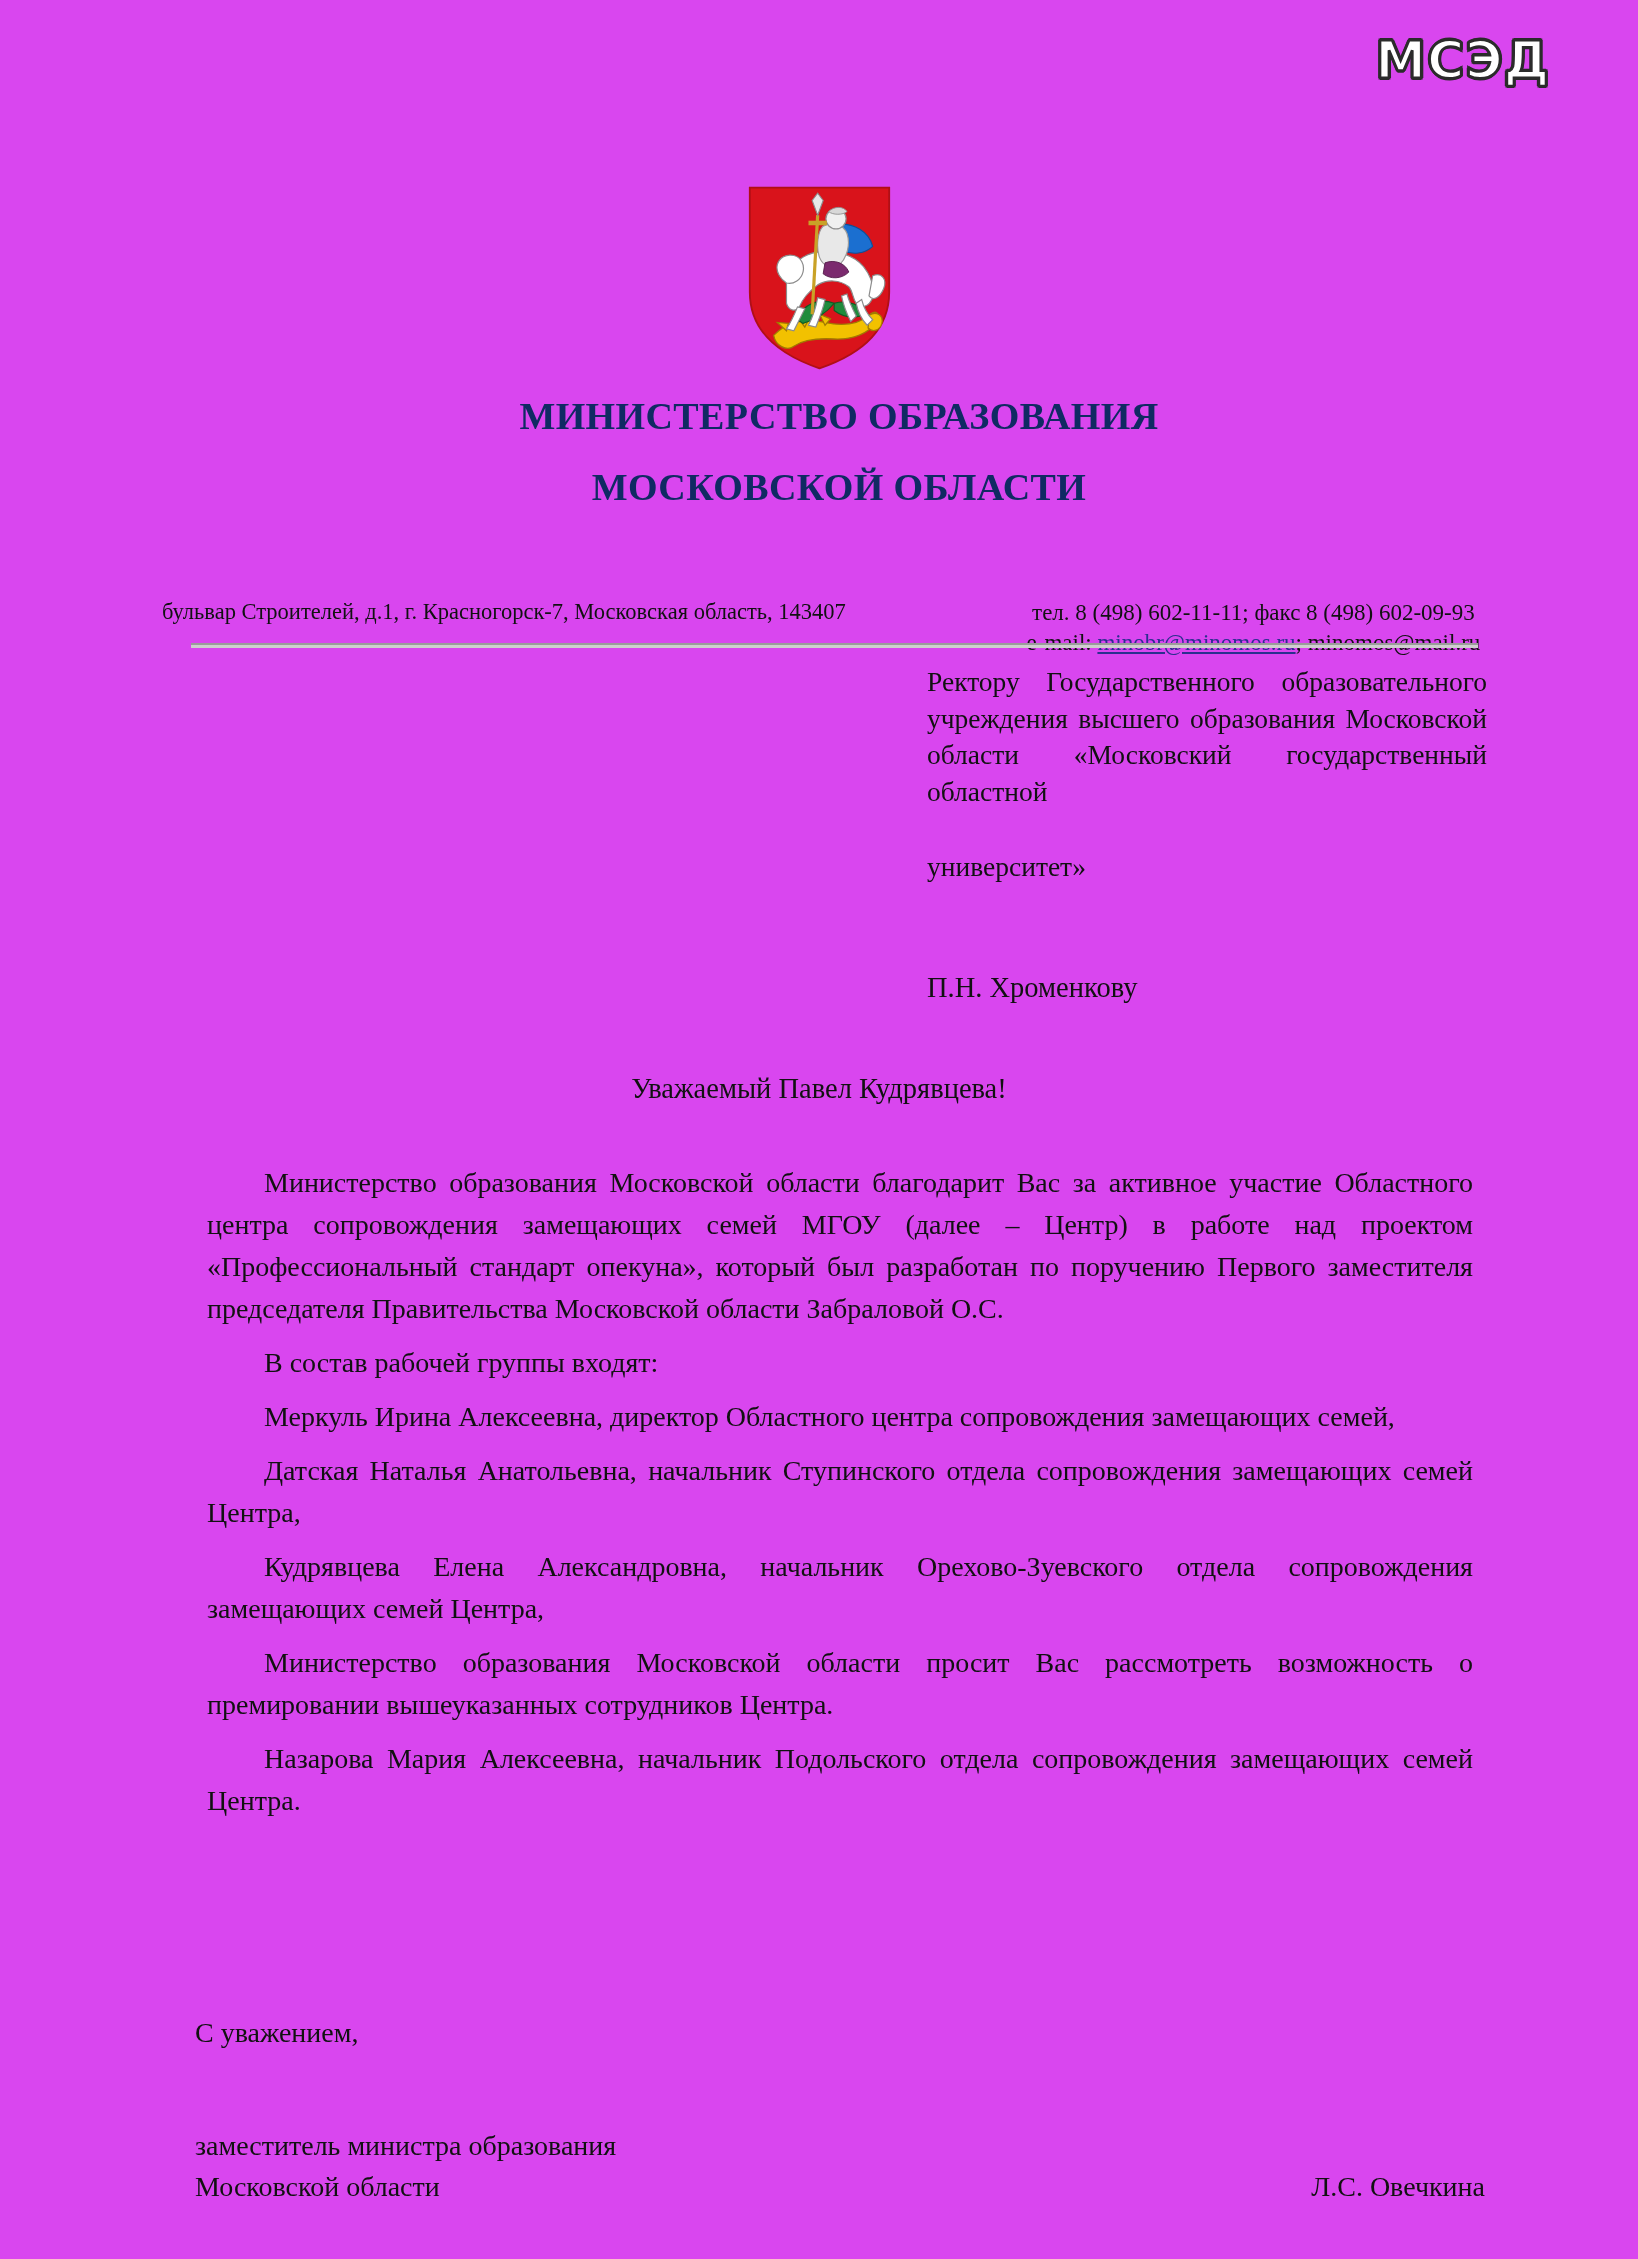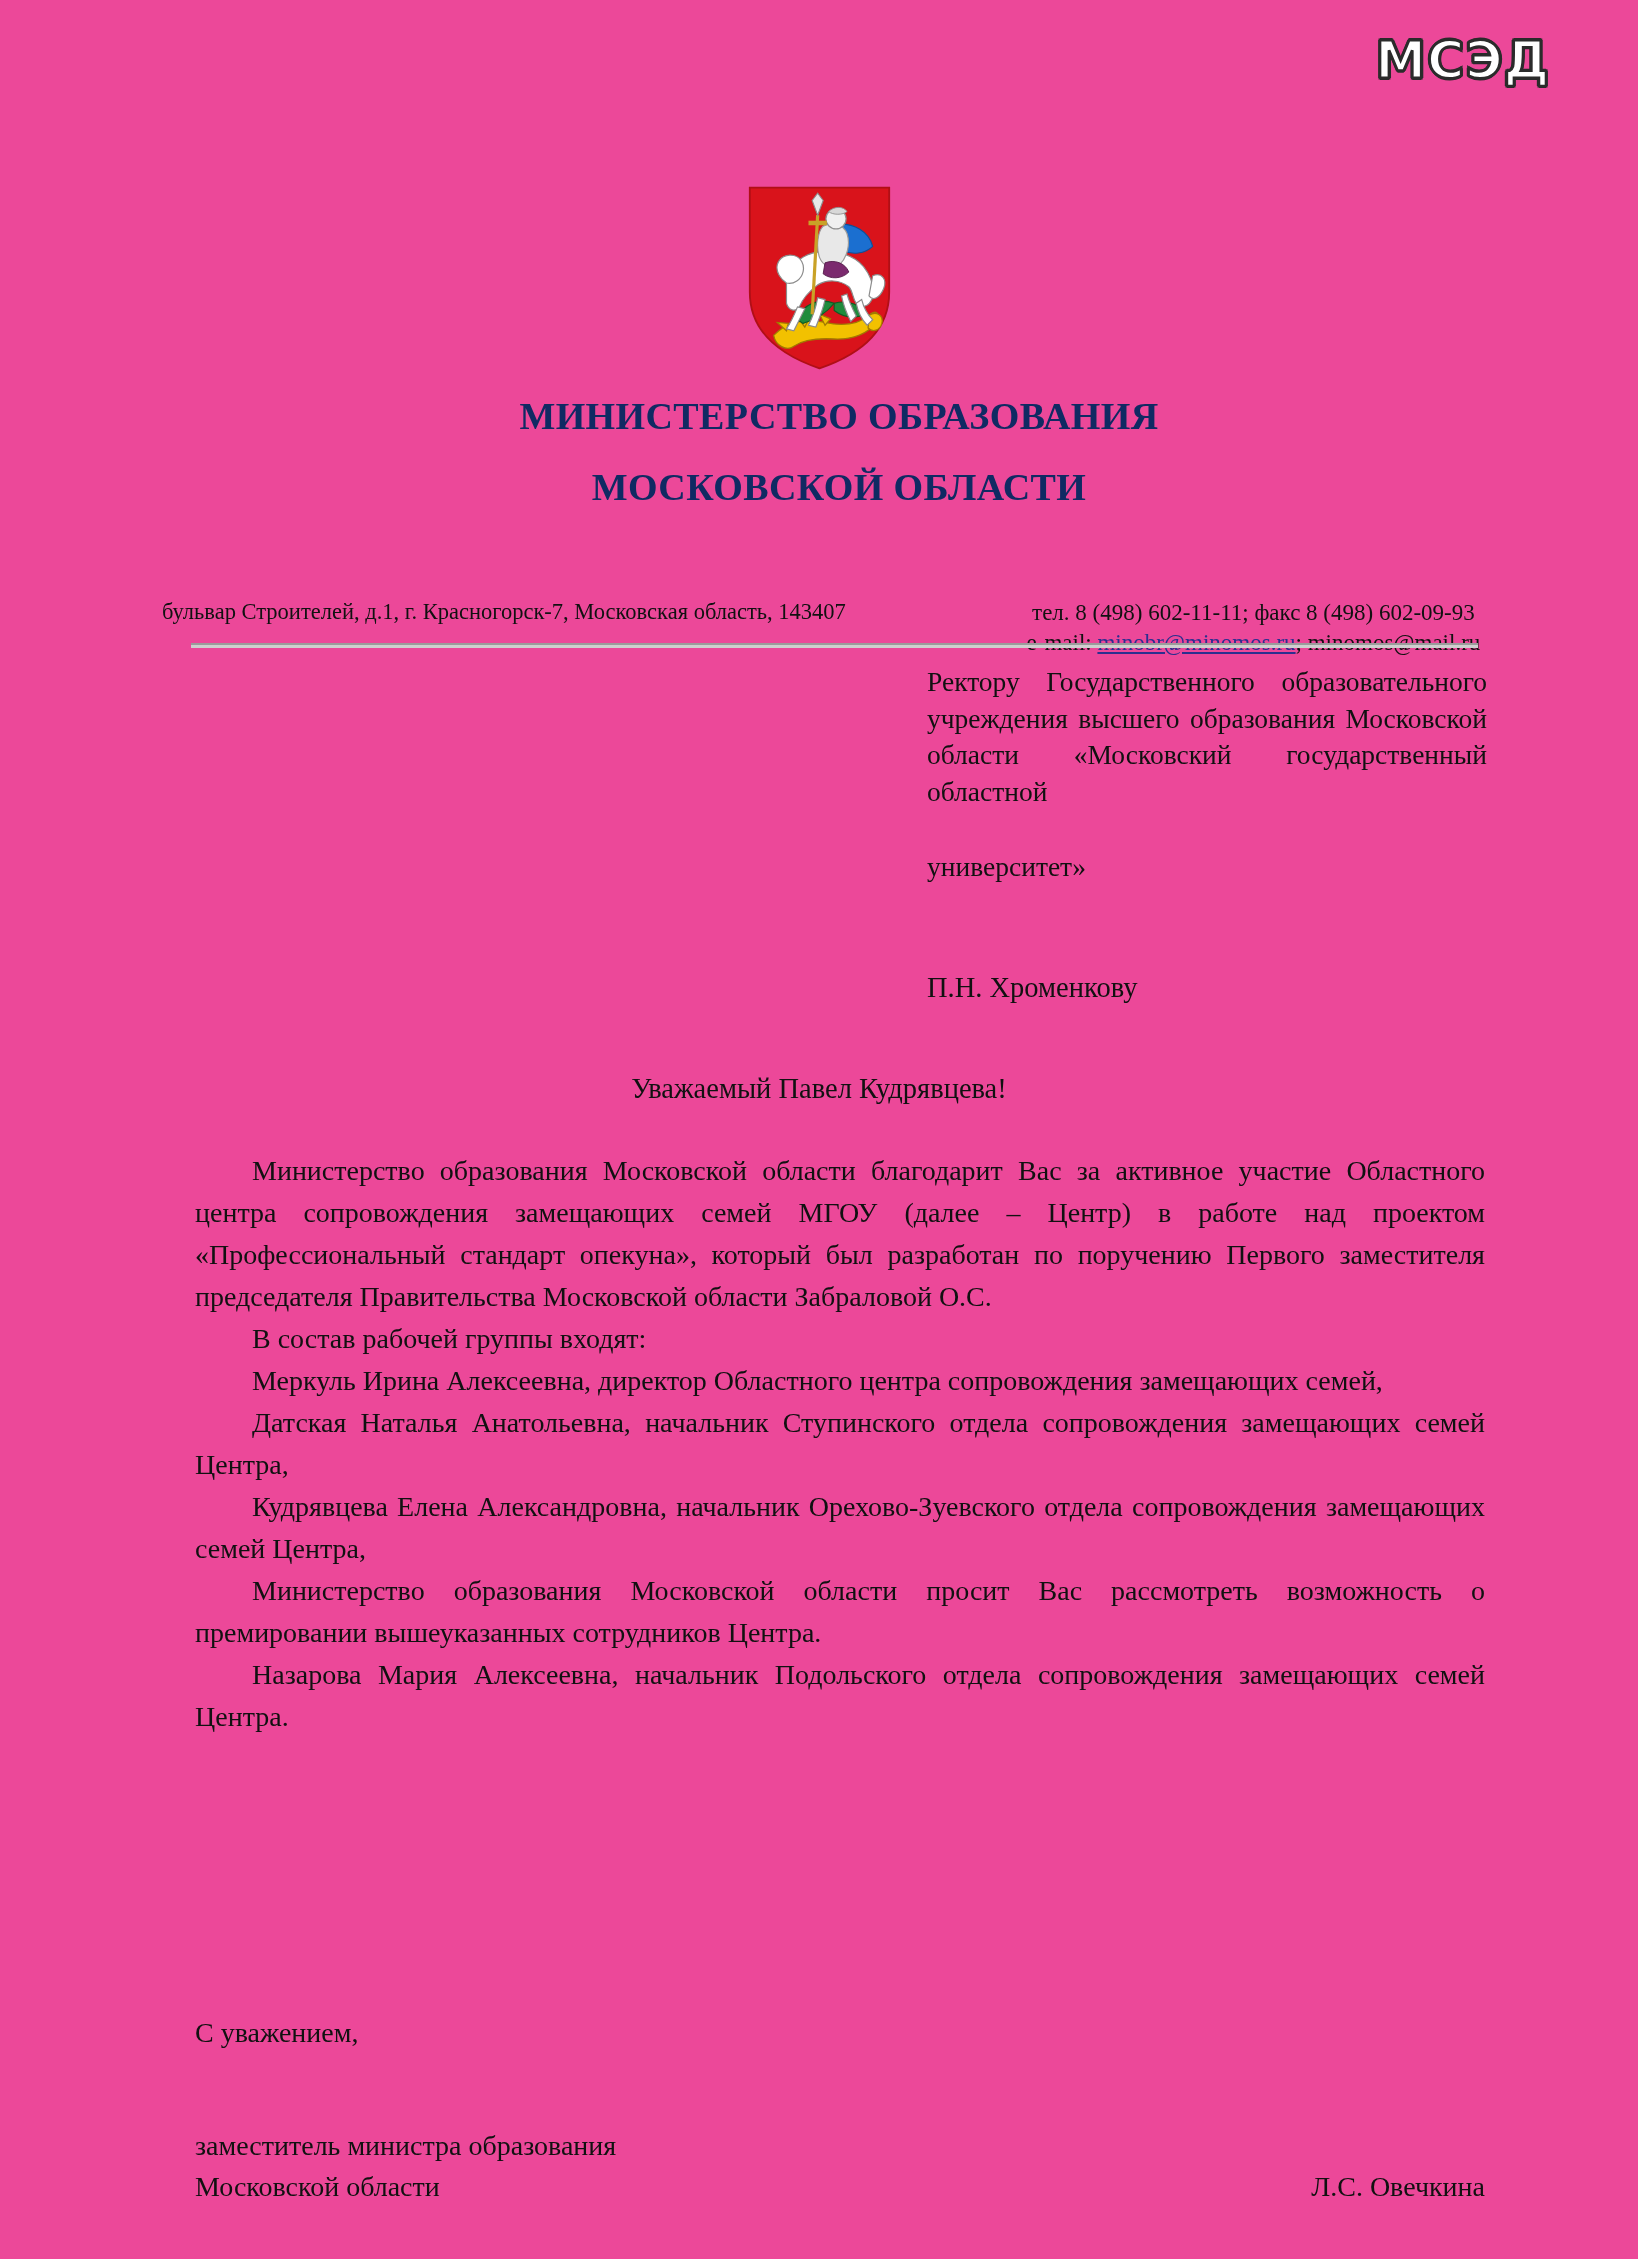--- a/index.html
+++ b/index.html
@@ -10,21 +10,21 @@
   }
   body {
     font-family: "Liberation Serif", "DejaVu Serif", serif;
     color: #111111;
   }
 
   .page {
     position: relative;
     width: 1638px;
     height: 2259px;
-    background: #ec4899;
+    background: #d946ef;
     overflow: hidden;
     box-sizing: border-box;
   }
 
   
   .msed-stamp {
     position: absolute;
     top: 35px;
     right: 88px;
     font-family: "DejaVu Sans", "Liberation Sans", sans-serif;
@@ -151,21 +151,21 @@
   
   .body-block {
     position: absolute;
     top: 1150px;
     left: 195px;
     width: 1290px;
     font-size: 28px;
     line-height: 1.5;
   }
   .body-block p {
-    margin: 0;
+    margin: 12px;
     text-align: justify;
     text-indent: 57px;
     hyphens: none;
   }
 
   
   .closing {
     position: absolute;
     top: 2013px;
     left: 195px;

